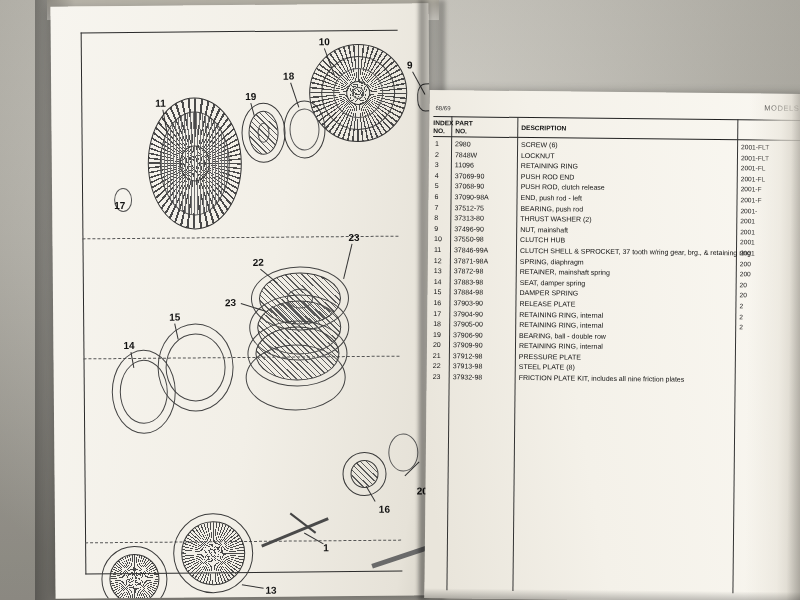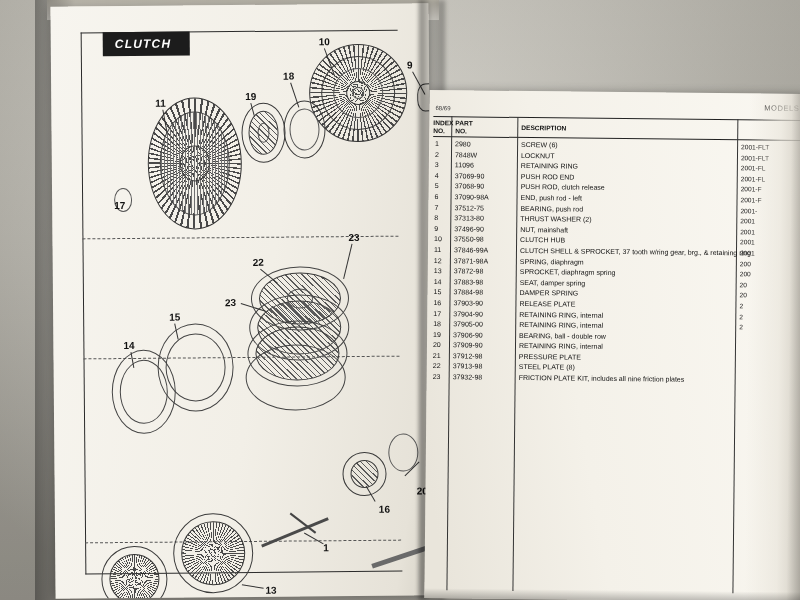--- a/index.html
+++ b/index.html
@@ -141,21 +141,20 @@
 <div class="desk"></div>
 
 <div class="book">
 
   <div class="page-stack"></div>
   <div class="spine-curl"></div>
 
   <div class="page-left">
 
     <div class="plate-border"></div>
-    <div class="title-tab">CLUTCH</div>
 
     <div class="dash-sep" style="left:30px;top:232px;width:316px;"></div>
     <div class="dash-sep" style="left:30px;top:352px;width:316px;"></div>
     <div class="dash-sep" style="left:30px;top:536px;width:316px;"></div>
 
     <div class="teeth" style="left:258px;top:40px;width:96px;height:96px;"></div>
     <div class="circ" style="left:270px;top:52px;width:72px;height:72px;"></div>
     <div class="circ thin" style="left:282px;top:64px;width:48px;height:48px;"></div>
     <div class="circ" style="left:295px;top:77px;width:22px;height:22px;"></div>
     <div class="circ thin" style="left:301px;top:83px;width:10px;height:10px;"></div>
@@ -347,21 +346,21 @@
         </div>
         <div class="row">
           <span class="c-idx">12</span>
           <span class="c-part">37871-98A</span>
           <span class="c-desc">SPRING, diaphragm</span>
           <span class="c-mod">200</span>
         </div>
         <div class="row">
           <span class="c-idx">13</span>
           <span class="c-part">37872-98</span>
-          <span class="c-desc">SPROCKET, diaphragm spring</span>
+          <span class="c-desc">RETAINER, mainshaft spring</span>
           <span class="c-mod">200</span>
         </div>
         <div class="row">
           <span class="c-idx">14</span>
           <span class="c-part">37883-98</span>
           <span class="c-desc">SEAT, damper spring</span>
           <span class="c-mod">20</span>
         </div>
         <div class="row">
           <span class="c-idx">15</span>

